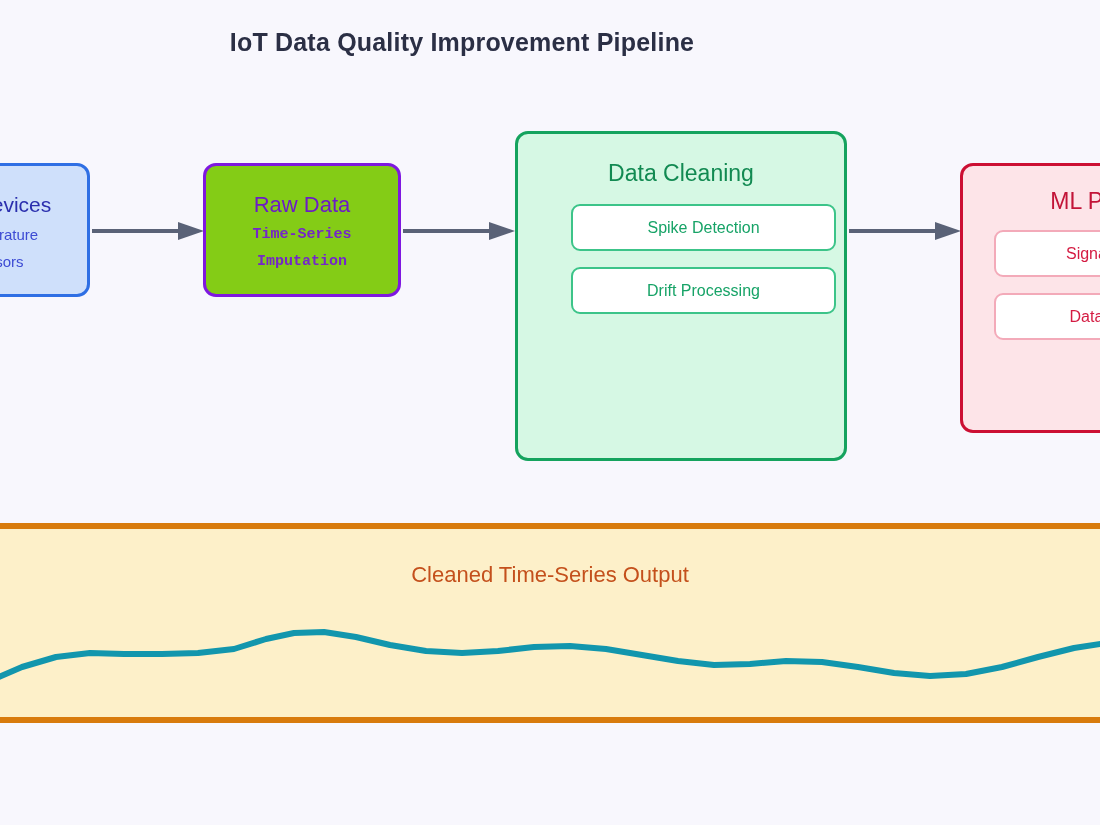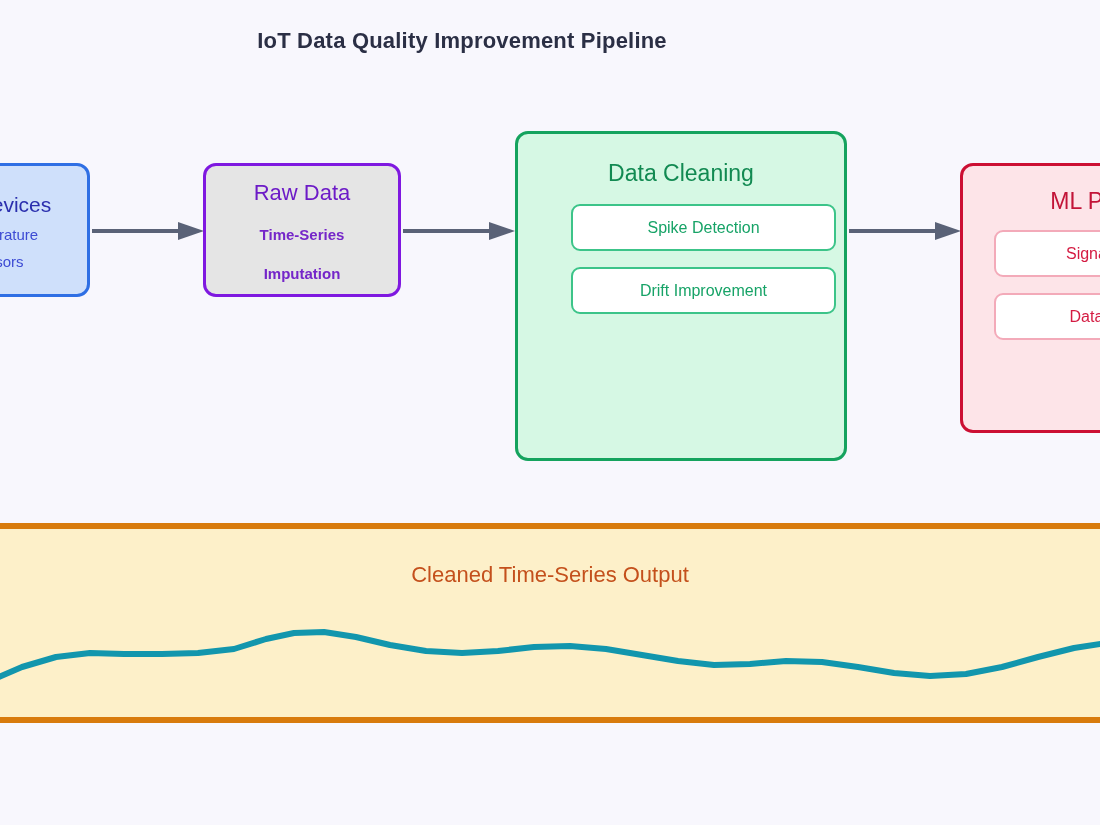--- a/index.html
+++ b/index.html
@@ -20,21 +20,21 @@
     background: #f8f7fd;
   }
 
   
   #page-title {
     position: absolute;
     left: 0;
     top: 28px;
     width: 924px;
     text-align: center;
-    font-size: 22px;
+    font-size: 25px;
     font-weight: bold;
     color: #2b2f45;
     letter-spacing: 0.2px;
     white-space: nowrap;
   }
 
   
   .node {
     position: absolute;
     box-sizing: border-box;
@@ -68,27 +68,27 @@
   }
   #node-iot .node-title { color: #2b2fae; font-size: 21px; }
   #node-iot .node-sub { color: #3d4bd4; margin-top: 6px; }
 
   
   #node-raw {
     left: 203px;
     top: 163px;
     width: 198px;
     height: 134px;
-    background: #e5e5e5;
+    background: #84cc16;
     border: 3px solid #7f18e0;
     justify-content: center;
     padding-top: 4px;
   }
   #node-raw .node-title { color: #6d1bc7; }
-  #node-raw .node-sub { color: #7526c9; margin-top: 18px; font-weight: bold; }
+  #node-raw .node-sub { color: #7526c9; margin-top: 6px; font-weight: bold; font-family: Liberation Mono, monospace; }
 
   
   #node-clean {
     left: 515px;
     top: 131px;
     width: 332px;
     height: 330px;
     background: #d6f8e4;
     border: 3px solid #15a35e;
     padding-top: 26px;
@@ -210,21 +210,21 @@
     <svg width="118" height="22" viewBox="0 0 118 22">
       <line x1="0" y1="11" x2="92" y2="11" stroke="#5a6277" stroke-width="4"></line>
       <polygon points="86,2 112,11 86,20" fill="#5a6277"></polygon>
     </svg>
   </div>
 
   <div class="node" id="node-clean">
     <div class="node-title">Data Cleaning</div>
     <div class="clean-items">
       <div class="sub-chip green">Spike Detection</div>
-      <div class="sub-chip green">Drift Improvement</div>
+      <div class="sub-chip green">Drift Processing</div>
     </div>
   </div>
 
   <div class="arrow" style="left:849px; top:220px; width:118px;">
     <svg width="118" height="22" viewBox="0 0 118 22">
       <line x1="0" y1="11" x2="92" y2="11" stroke="#5a6277" stroke-width="4"></line>
       <polygon points="86,2 112,11 86,20" fill="#5a6277"></polygon>
     </svg>
   </div>
 

